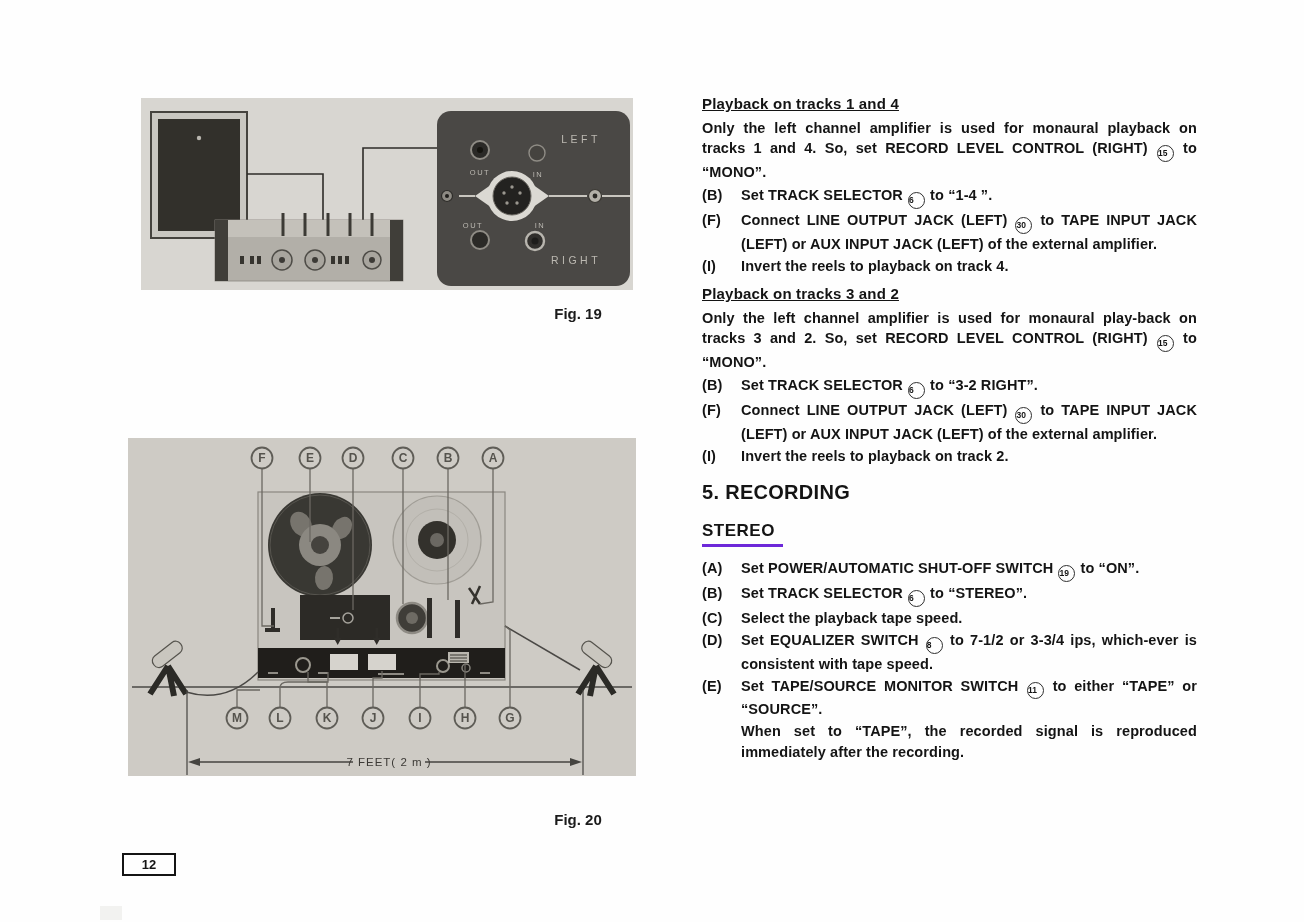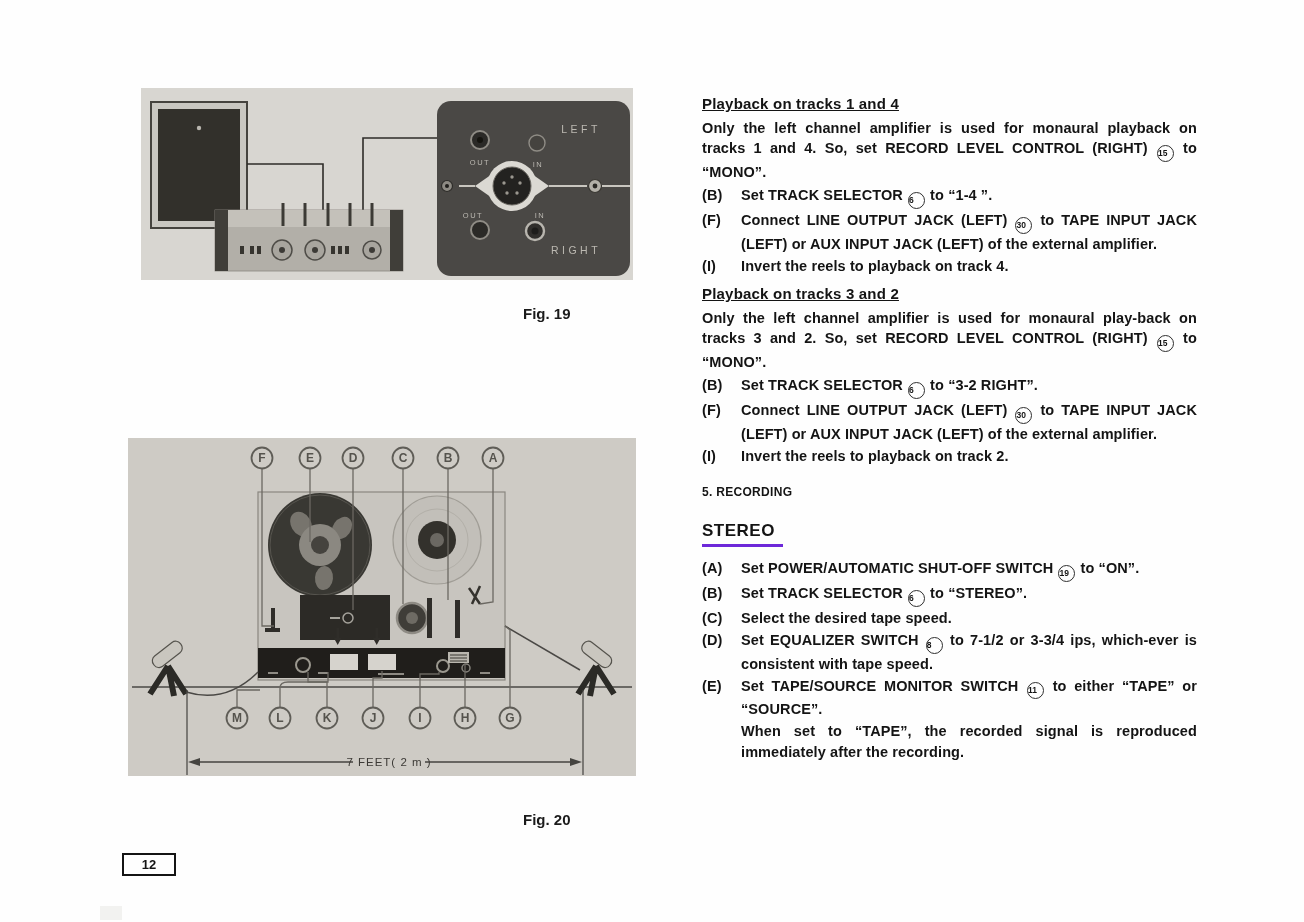--- a/index.html
+++ b/index.html
@@ -1,41 +1,41 @@
 <!DOCTYPE html>
 <html><head>
 <meta charset="utf-8">
 <style>
   html,body{margin:0;padding:0;background:#ffffff;}
   #page{position:relative;width:1304px;height:922px;background:#fefefe;overflow:hidden;
         font-family:"Liberation Sans", sans-serif;color:#141414;}
 
   
   .fig{position:absolute;}
-  #fig19{left:141px;top:80px;width:492px;height:208px;}
+  #fig19{left:141px;top:90px;width:492px;height:208px;}
   #fig20{left:128px;top:438px;width:508px;height:338px;}
   .fig svg{display:block;width:100%;height:100%;}
-  .fig-caption{position:absolute;width:110px;text-align:left;font-size:15px;font-weight:700;color:#1b1b1b;}
+  .fig-caption{position:absolute;width:110px;text-align:center;font-size:15px;font-weight:700;color:#1b1b1b;}
   #cap19{left:523px;top:305px;}
   #cap20{left:523px;top:811px;}
 
   
   #page-number{position:absolute;left:122px;top:853px;min-width:22px;height:19px;
     border:2px solid #141414;font-size:13px;font-weight:700;text-align:center;line-height:19px;padding:0 14px;}
 
   
   #scan-smudge{position:absolute;left:100px;top:906px;width:22px;height:14px;background:#f2f2f0;}
 
   
   #text-col{position:absolute;left:702px;top:94px;width:495px;font-size:14.5px;
     line-height:20.5px;font-weight:700;letter-spacing:.1px;}
   .h2{font-size:15px;margin:8px 0 3px;letter-spacing:.2px;text-decoration:underline;}
   .h2:first-child{margin-top:0;}
   .p{text-align:justify;margin:0 0 3px;}
-  .h1{font-size:12px;margin:16px 0 0;letter-spacing:.3px;}
+  .h1{font-size:20px;margin:16px 0 0;letter-spacing:.3px;}
   .h2u{margin:18px 0 11px;}
   .h2u span{display:inline-block;font-size:17px;letter-spacing:.5px;
     border-bottom:3px solid #6d28d9;padding:0 8px 3px 0;}
   .li{display:flex;margin:1.5px 0;}
   .li-label{flex:none;width:39px;}
   .li-body{flex:1;text-align:justify;}
   .sub{margin:1px 0 1px 39px;text-align:justify;}
   .circ{display:inline-block;width:15px;height:15px;border:1.3px solid #2e2e2e;border-radius:50%;
     font-size:8.5px;line-height:14px;text-align:left;vertical-align:-2.5px;
     letter-spacing:0;font-weight:700;margin:0 1px;}
@@ -292,21 +292,21 @@
       <div class="li">
         <span class="li-label">(A)</span>
         <div class="li-body">Set POWER/AUTOMATIC SHUT-OFF SWITCH <span class="circ">19</span> to “ON”.</div>
       </div>
       <div class="li">
         <span class="li-label">(B)</span>
         <div class="li-body">Set TRACK SELECTOR <span class="circ">6</span> to “STEREO”.</div>
       </div>
       <div class="li">
         <span class="li-label">(C)</span>
-        <div class="li-body">Select the desired tape speed.</div>
+        <div class="li-body">Select the playback tape speed.</div>
       </div>
       <div class="li">
         <span class="li-label">(D)</span>
         <div class="li-body">Set EQUALIZER SWITCH <span class="circ">8</span> to 7-1/2 or 3-3/4 ips, which-ever is consistent with tape speed.</div>
       </div>
       <div class="li">
         <span class="li-label">(E)</span>
         <div class="li-body">Set TAPE/SOURCE MONITOR SWITCH <span class="circ">11</span> to either “TAPE” or “SOURCE”.</div>
       </div>
       <div class="sub">When set to “TAPE”, the recorded signal is reproduced immediately after the recording.</div>

